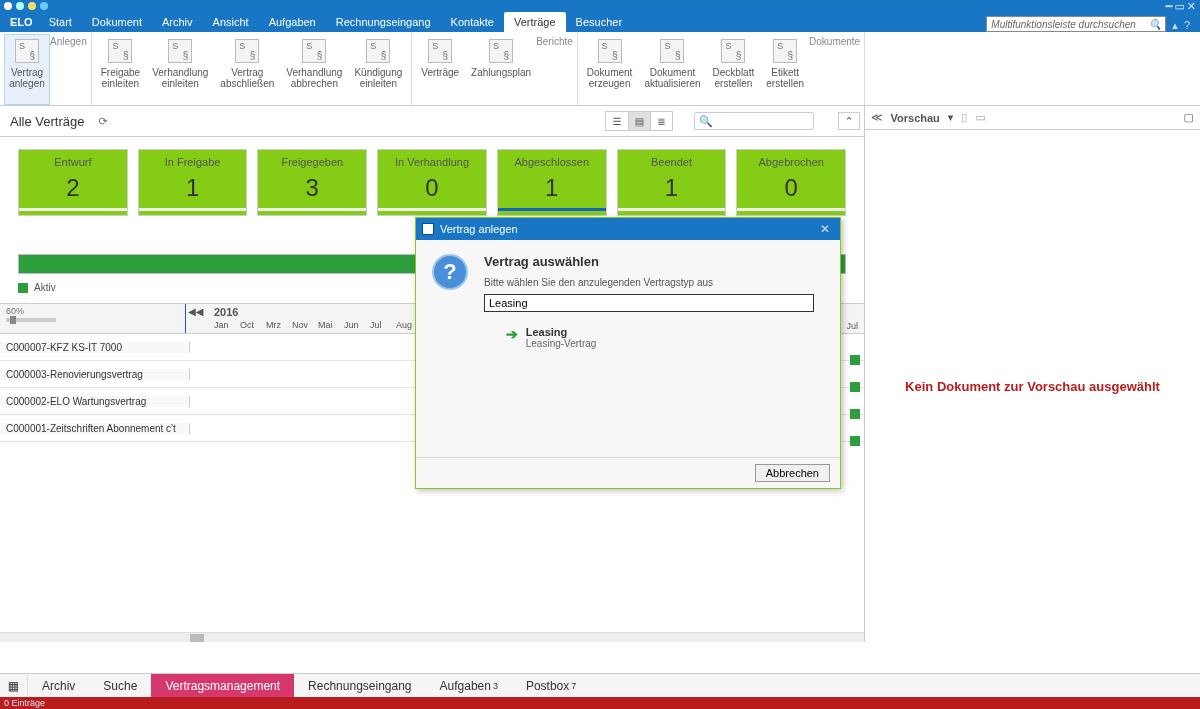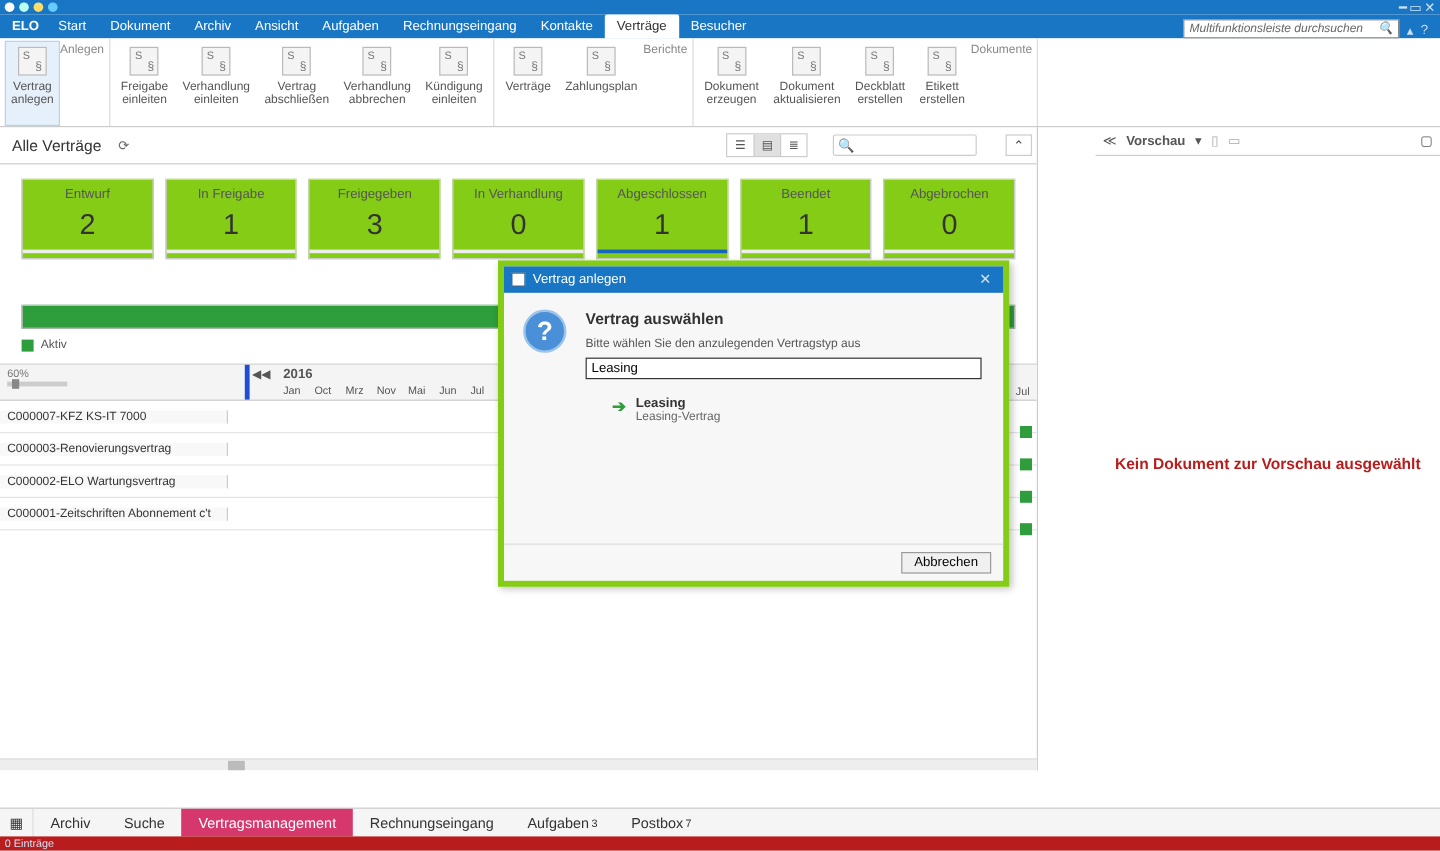--- a/index.html
+++ b/index.html
@@ -35,21 +35,21 @@
 .content-header .title { font-size: 13px; color: #333; }
 .content-header .refresh { margin-left: 14px; color: #666; cursor: pointer; }
 .content-header .view-btns { position: absolute; left: 605px; display: flex; border: 1px solid #ccc; }
 .content-header .view-btns .vb { width: 22px; height: 18px; border-left: 1px solid #ccc; display: flex; align-items: center; justify-content: center; font-size: 10px; color: #555; cursor: pointer; }
 .content-header .view-btns .vb:first-child { border-left: none; }
 .content-header .view-btns .vb.active { background: #e0e0e0; }
 .content-header .inline-search { position: absolute; left: 694px; width: 120px; height: 18px; border: 1px solid #ccc; border-radius: 2px; display: flex; align-items: center; padding: 0 4px; color: #999; }
 .content-header .chev { position: absolute; left: 838px; width: 22px; height: 18px; border: 1px solid #ccc; display: flex; align-items: center; justify-content: center; cursor: pointer; color: #555; }
 
 
-.split { display: flex; height: calc(100% - 12px - 20px - 74px - 31px - 24px - 12px); gap: 48px; }
+.split { display: flex; height: calc(100% - 12px - 20px - 74px - 31px - 24px - 12px); }
 .main { width: 865px; border-right: 1px solid #ccc; position: relative; overflow: hidden; }
 .preview { flex: 1; display: flex; flex-direction: column; }
 
 
 .preview-head { height: 24px; border-bottom: 1px solid #ccc; display: flex; align-items: center; padding: 0 6px; font-size: 11px; color: #555; gap: 8px; }
 .preview-head .pv-ico { color: #aaa; }
 .preview-body { flex: 1; display: flex; align-items: center; justify-content: center; font-size: 13px; font-weight: bold; color: #b91c1c; }
 
 
 .tiles { display: flex; gap: 10px; padding: 12px 18px 8px 18px; }
@@ -63,21 +63,21 @@
 
 .progress-block { margin: 12px 18px 4px 18px; }
 .progress-title { text-align: center; font-size: 11px; color: #555; margin-bottom: 6px; }
 .progress-bar { height: 20px; background: #2e9e3c; border: 1px solid #bbb; }
 .legend-row { display: flex; align-items: center; gap: 6px; margin-top: 8px; font-size: 10px; color: #555; }
 .legend-row .sw { width: 10px; height: 10px; background: #2e9e3c; }
 
 
 .gantt { margin: 10px 0 0 0; border-top: 1px solid #ccc; }
 .gantt-head { display: flex; height: 30px; border-bottom: 1px solid #ccc; background: #f4f4f4; font-size: 10px; color: #555; }
-.gantt-head .left { width: 208px; border-right: 4px solid #1d4ed8; padding: 2px 6px; }
+.gantt-head .left { width: 186px; border-right: 1px solid #1d4ed8; padding: 2px 6px; }
 .gantt-head .left .scale { font-size: 9px; color: #777; }
 .gantt-head .right { flex: 1; position: relative; padding: 2px 6px; }
 .gantt-head .year { font-weight: bold; font-size: 11px; }
 .gantt-head .months { display: flex; gap: 0; font-size: 9px; margin-top: 2px; }
 .gantt-head .months span { width: 26px; }
 .gantt-head .nav-arrows { position: absolute; left: 2px; top: 2px; font-size: 10px; cursor: pointer; }
 .gantt-row { display: flex; height: 27px; border-bottom: 1px solid #e4e4e4; font-size: 10px; align-items: center; }
 .gantt-row .left { width: 190px; border-right: 1px solid #ccc; padding: 0 6px; color: #333; background: #f8f8f8; }
 .gantt-row .right { flex: 1; position: relative; }
 .gantt-row .bar { position: absolute; right: 4px; top: 8px; height: 10px; width: 10px; background: #2e9e3c; }
@@ -86,21 +86,21 @@
 .bottom-tabs { position: absolute; left: 0; right: 0; bottom: 12px; height: 24px; background: #f5f5f5; border-top: 1px solid #ccc; display: flex; align-items: stretch; font-size: 12px; }
 .bottom-tabs .grid-ico { width: 28px; display: flex; align-items: center; justify-content: center; border-right: 1px solid #ddd; color: #333; }
 .bottom-tabs .btab { padding: 0 14px; display: flex; align-items: center; cursor: pointer; color: #333; }
 .bottom-tabs .btab.active { background: #d6386d; color: #fff; }
 .bottom-tabs .sup { font-size: 9px; vertical-align: super; margin-left: 2px; }
 
 
 .statusbar { position: absolute; left: 0; right: 0; bottom: 0; height: 12px; background: #b91c1c; color: #cfe3f5; font-size: 9px; padding: 0 4px; line-height: 12px; }
 
 
-.modal { position: absolute; left: 415px; top: 217px; width: 426px; height: 272px; background: #f7f7f7; border: 5px solid #84cc16; box-shadow: 2px 2px 6px rgba(0,0,0,0.25); display: flex; flex-direction: column; }
+.modal { position: absolute; left: 415px; top: 217px; width: 426px; height: 272px; background: #f7f7f7; border: 1px solid #84cc16; box-shadow: 2px 2px 6px rgba(0,0,0,0.25); display: flex; flex-direction: column; }
 .modal-title { height: 22px; background: #1976c4; color: #fff; display: flex; align-items: center; padding: 0 6px; font-size: 11px; }
 .modal-title .m-ico { width: 12px; height: 12px; background: #fff; margin-right: 6px; border: 1px solid #0a4d87; }
 .modal-title .close { margin-left: auto; color: #cfe3f5; cursor: pointer; font-size: 12px; padding: 0 4px; }
 .modal-body { flex: 1; padding: 14px 16px 8px 16px; display: flex; gap: 12px; }
 .modal-body .icon-col { width: 40px; }
 .modal-body .q-icon { width: 36px; height: 36px; border-radius: 50%; background: #4a90d9; color: #fff; font-size: 22px; font-weight: bold; display: flex; align-items: center; justify-content: center; border: 2px solid #9cc4ea; }
 .modal-body .content-col { flex: 1; }
 .modal-body h3 { font-size: 13px; font-weight: bold; margin-bottom: 8px; }
 .modal-body .hint { font-size: 10px; color: #555; margin-bottom: 6px; }
 .modal-body input.search { width: 330px; height: 18px; border: 1px solid #333; font-size: 11px; padding: 0 4px; }

